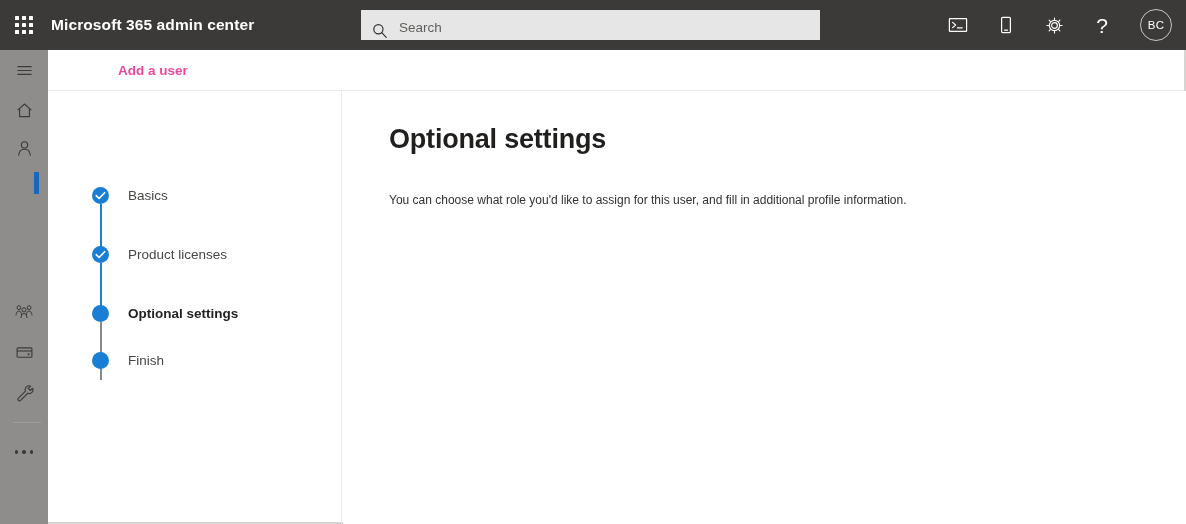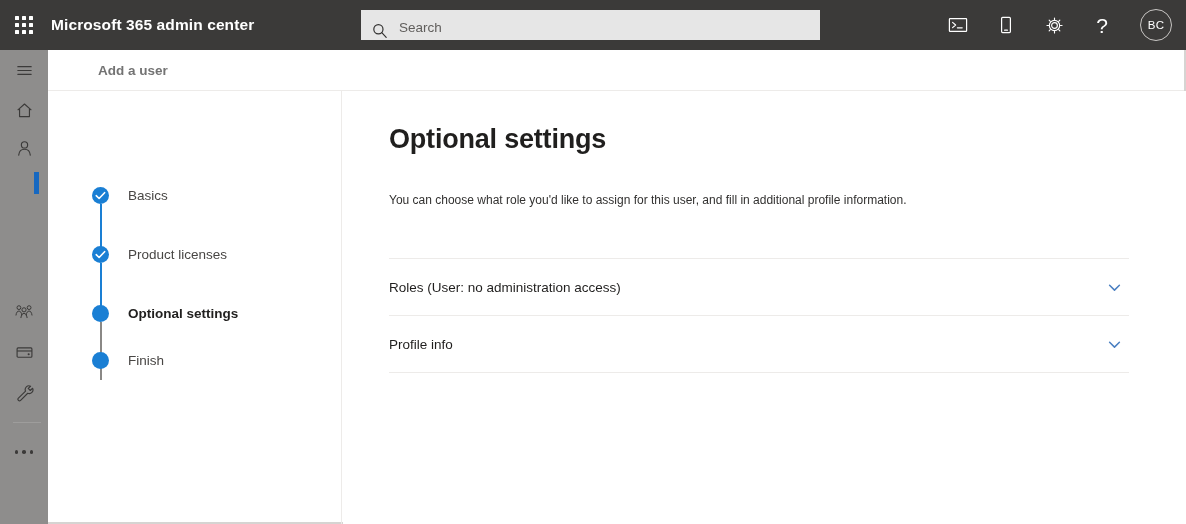--- a/index.html
+++ b/index.html
@@ -185,24 +185,24 @@
   .panel-header {
     position: absolute;
     top: 0; left: 0;
     width: 100%;
     height: 41px;
     border-bottom: 1px solid #edebe9;
     display: flex;
     align-items: center;
   }
   .panel-header-title {
-    margin-left: 50px;
+    margin-left: 70px;
     font-size: 13.5px;
     font-weight: bold;
-    color: #737373;
+    color: #ec4899;
   }
 
   
   .steps-col {
     position: absolute;
     top: 41px;
     left: 0;
     width: 294px;
     height: 433px;
     border-right: 1px solid #edebe9;
@@ -487,38 +487,17 @@
       </div>
     </div>
 
     <div class="content">
       <div class="content-inner">
 
         <h1 class="page-title">Optional settings</h1>
 
         <p class="page-desc">You can choose what role you'd like to assign for this user, and fill in additional profile information.</p>
 
-        <div class="accordion">
-
-          <div class="accordion-row">
-            <span class="accordion-label">Roles (User: no administration access)</span>
-            <span class="chevron">
-              <svg viewBox="0 0 17 17" width="17" height="17" fill="none" stroke="#4a7fc1" stroke-width="1.5" stroke-linecap="round" stroke-linejoin="round">
-                <polyline points="3.6,6.2 8.5,11.1 13.4,6.2"></polyline>
-              </svg>
-            </span>
-          </div>
-
-          <div class="accordion-row">
-            <span class="accordion-label">Profile info</span>
-            <span class="chevron">
-              <svg viewBox="0 0 17 17" width="17" height="17" fill="none" stroke="#4a7fc1" stroke-width="1.5" stroke-linecap="round" stroke-linejoin="round">
-                <polyline points="3.6,6.2 8.5,11.1 13.4,6.2"></polyline>
-              </svg>
-            </span>
-          </div>
-
-        </div>
       </div>
     </div>
 
   </div>
 </div>
 
 </body></html>

